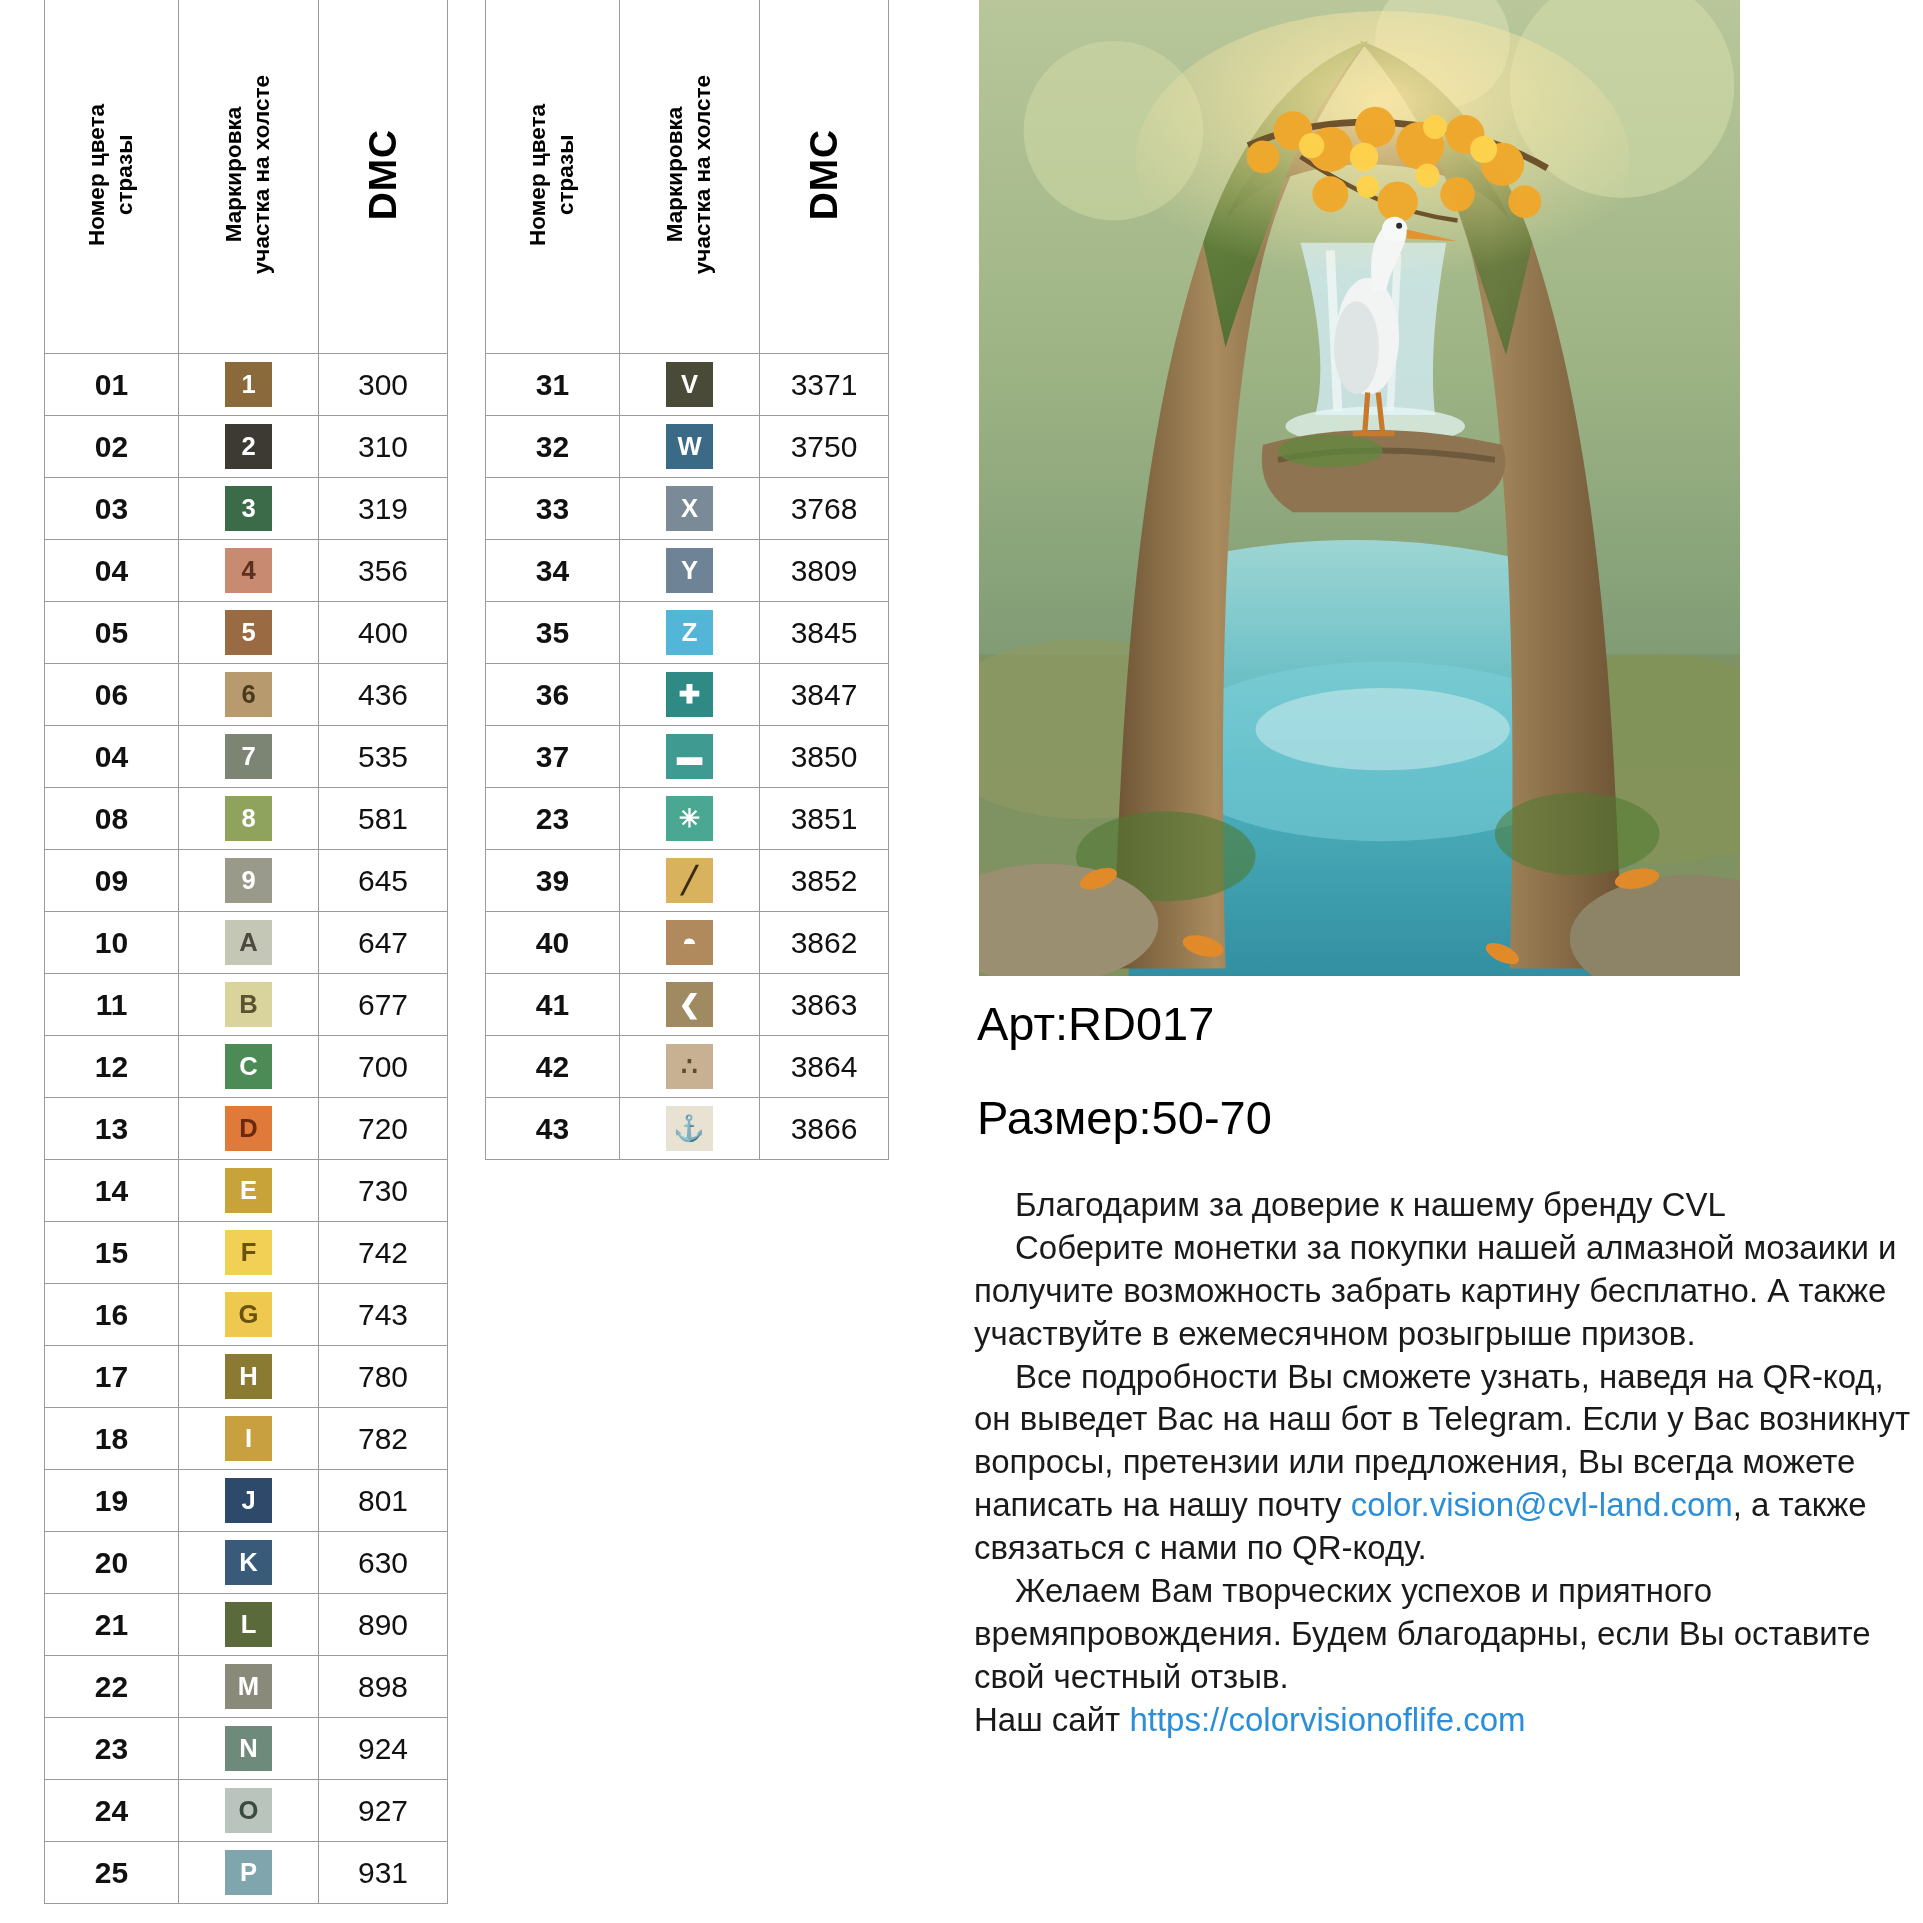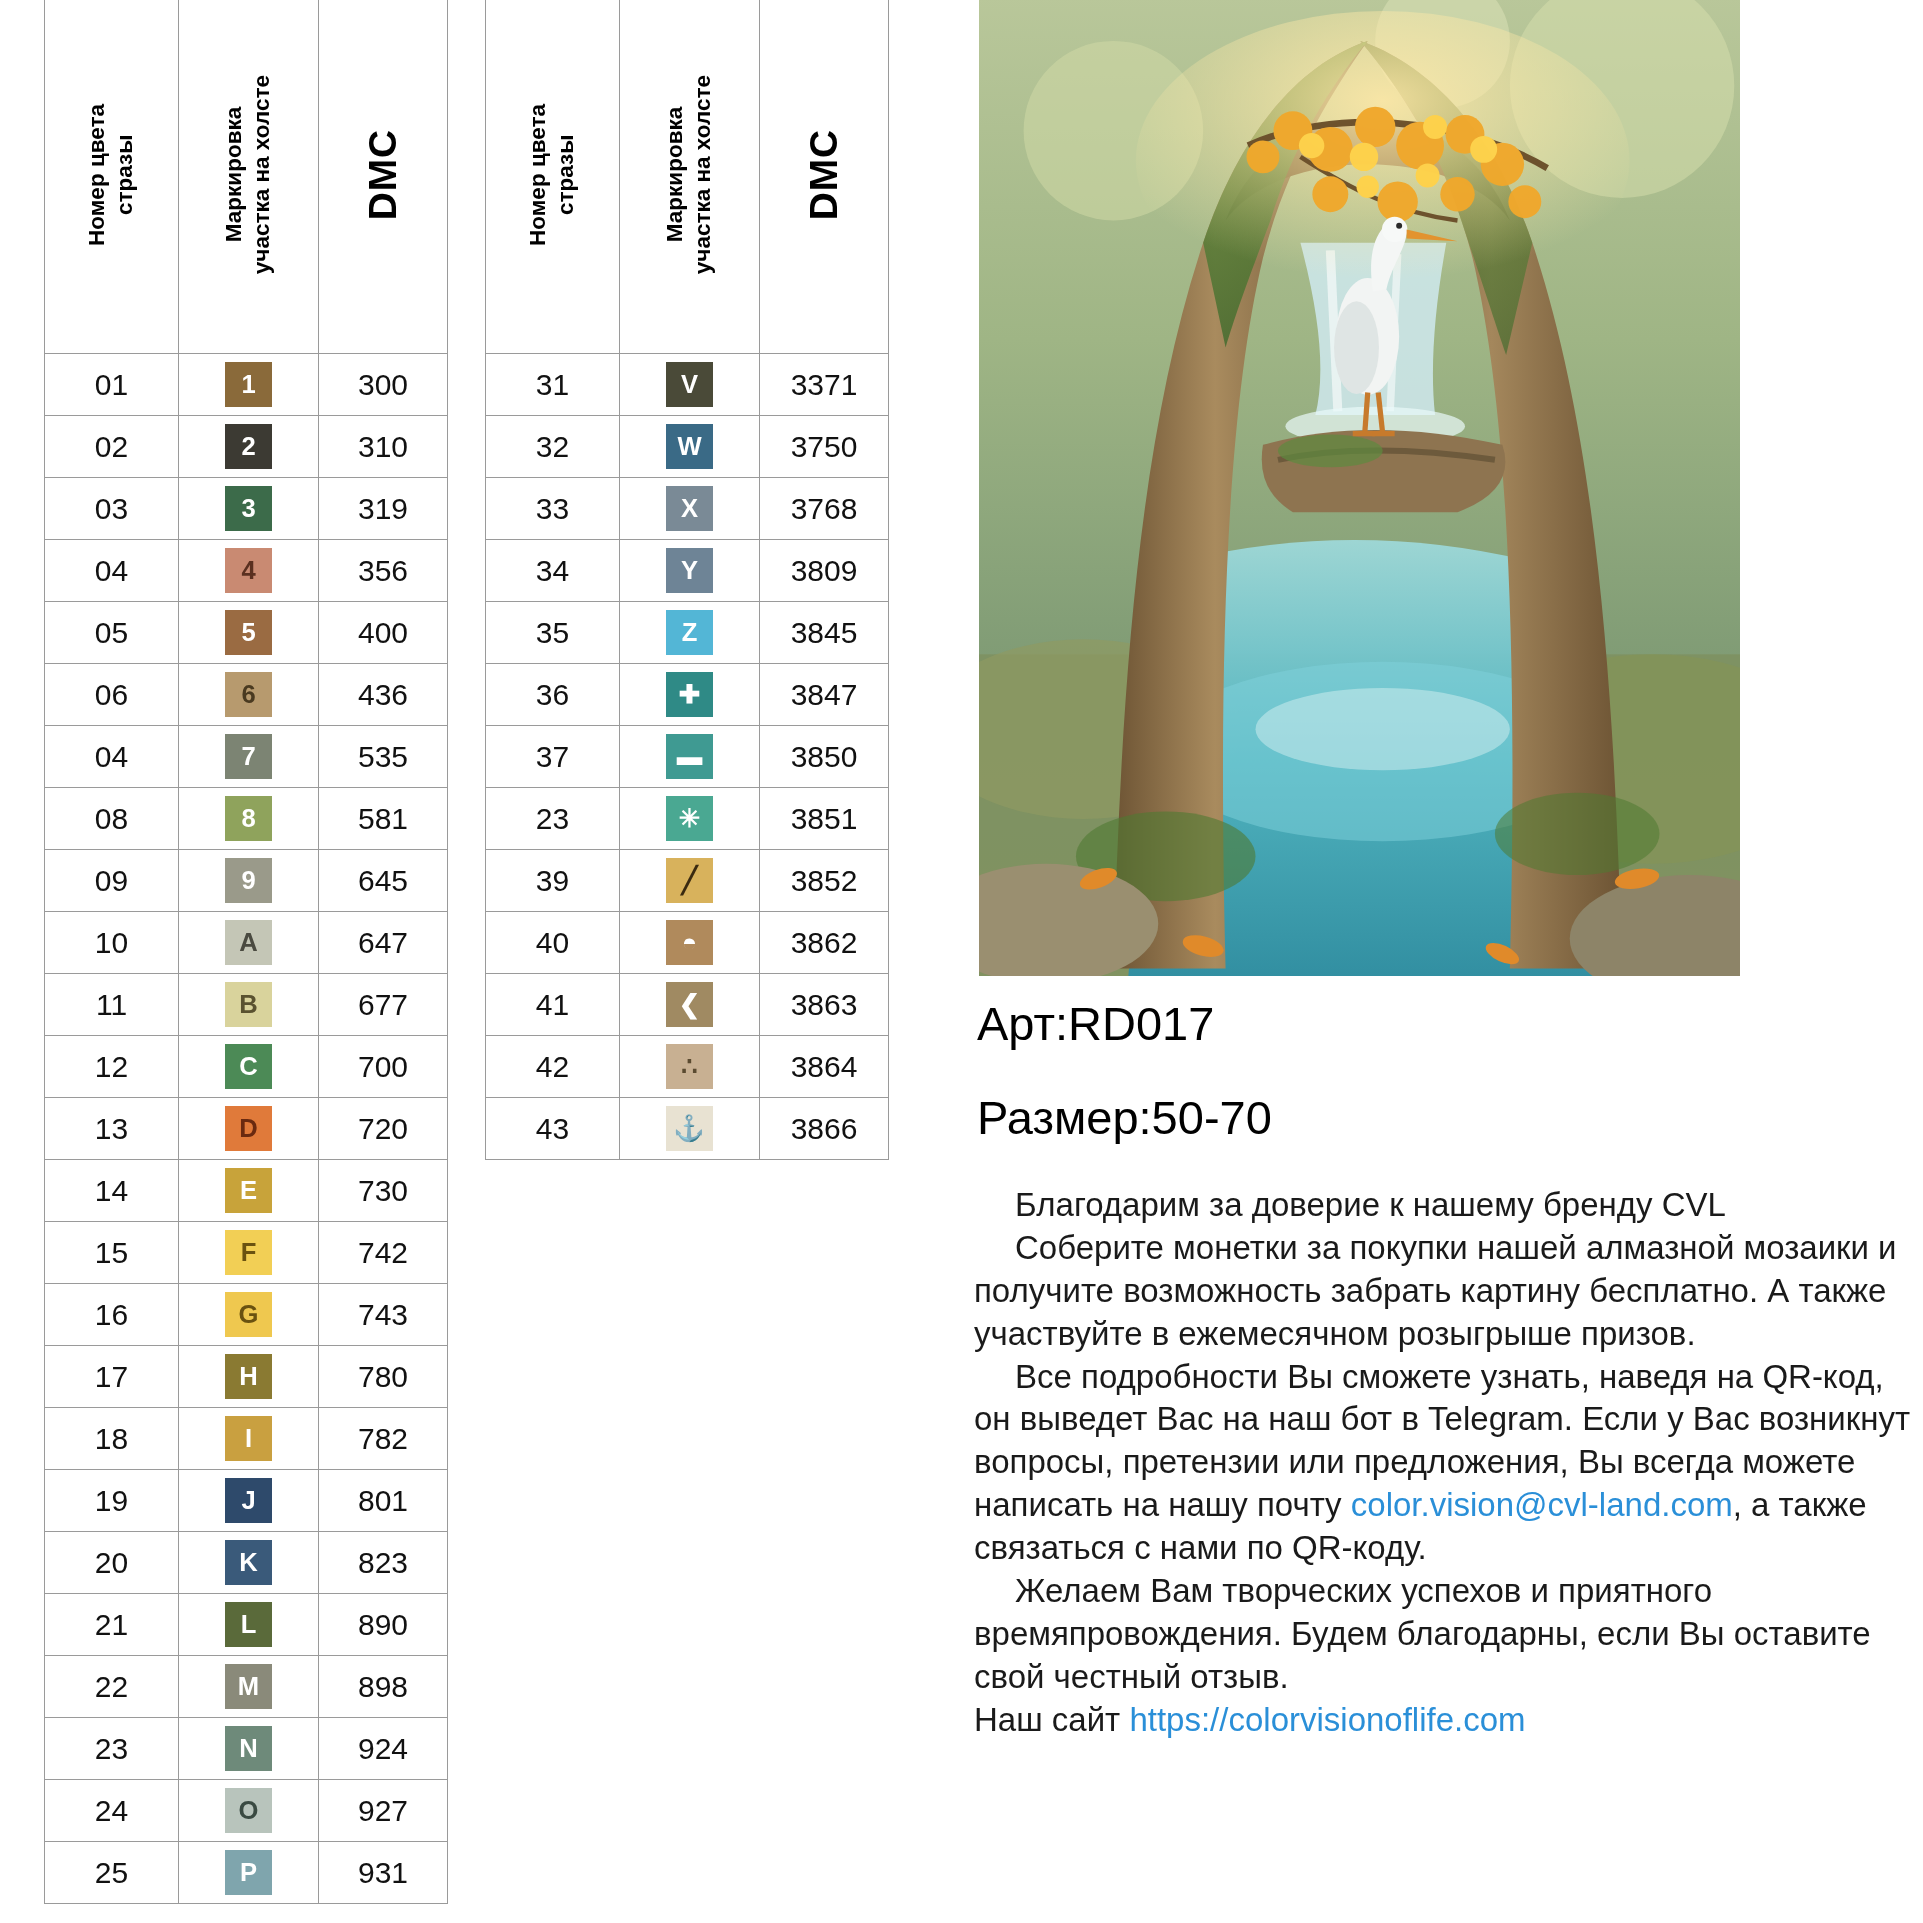--- a/index.html
+++ b/index.html
@@ -67,21 +67,21 @@
     letter-spacing: 0.8px;
     color: #000;
     display: inline-block;
   }
 
   .legend-table tbody td {
     height: 61px;
     font-size: 30px;
     color: #111;
   }
-  .cell-num { font-size: 31px; }
+  .cell-num { font-size: 31px; font-weight: bold; }
   .cell-dmc { font-size: 31px; }
 
   .swatch {
     width: 47px;
     height: 45px;
     margin: 0 auto;
     display: flex;
     align-items: center;
     justify-content: center;
     font-size: 25.6px;
@@ -335,21 +335,21 @@
           </td>
           <td class="cell-dmc">801</td>
         </tr>
         <tr>
           <td class="cell-num">20</td>
           <td>
             <div class="swatch" style="background: rgb(58, 90, 122); color: rgb(255, 255, 255);">
               <span class="glyph">K</span>
             </div>
           </td>
-          <td class="cell-dmc">823</td>
+          <td class="cell-dmc">630</td>
         </tr>
         <tr>
           <td class="cell-num">21</td>
           <td>
             <div class="swatch" style="background: rgb(90, 106, 58); color: rgb(255, 255, 255);">
               <span class="glyph">L</span>
             </div>
           </td>
           <td class="cell-dmc">890</td>
         </tr>

